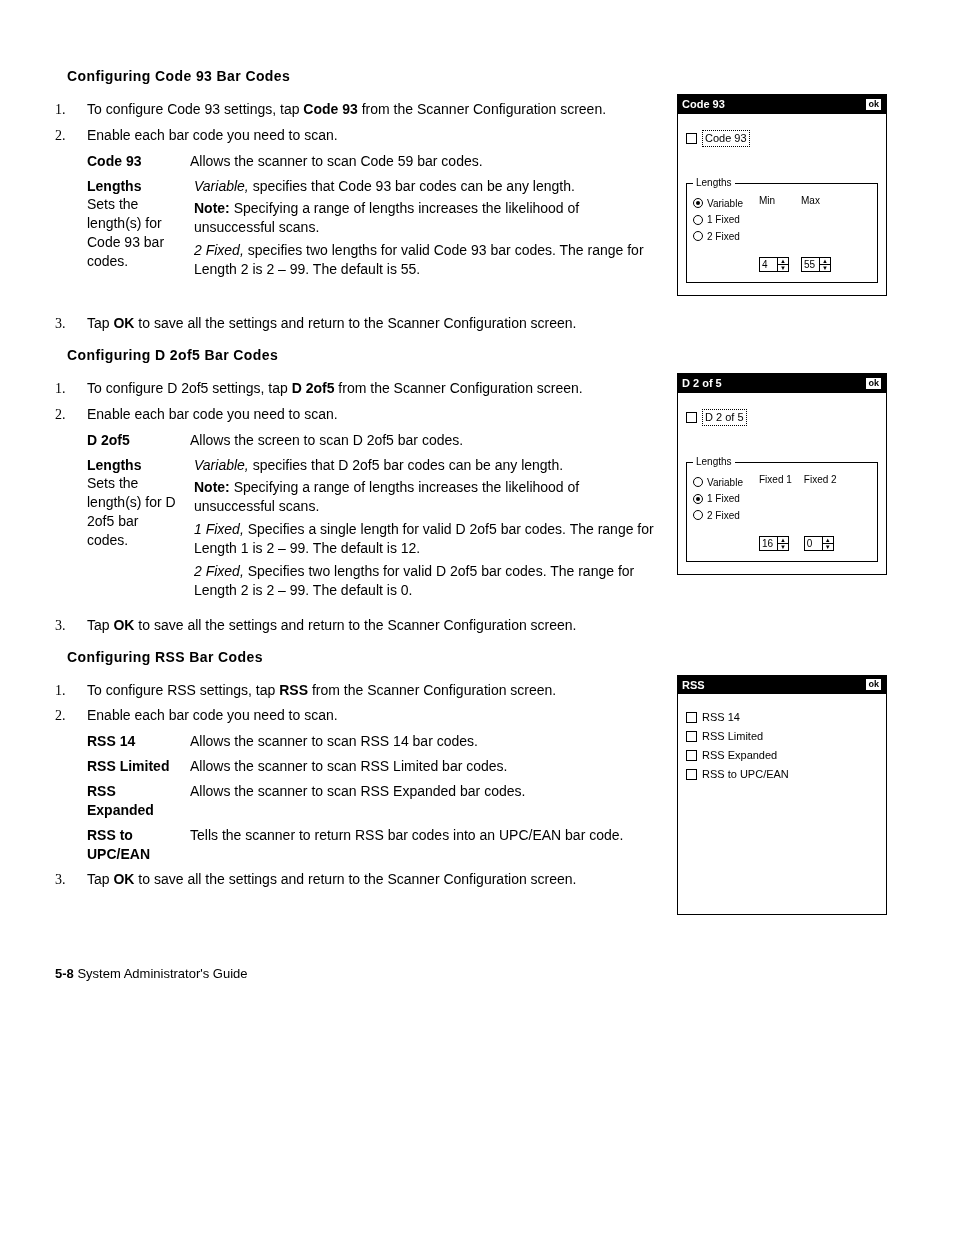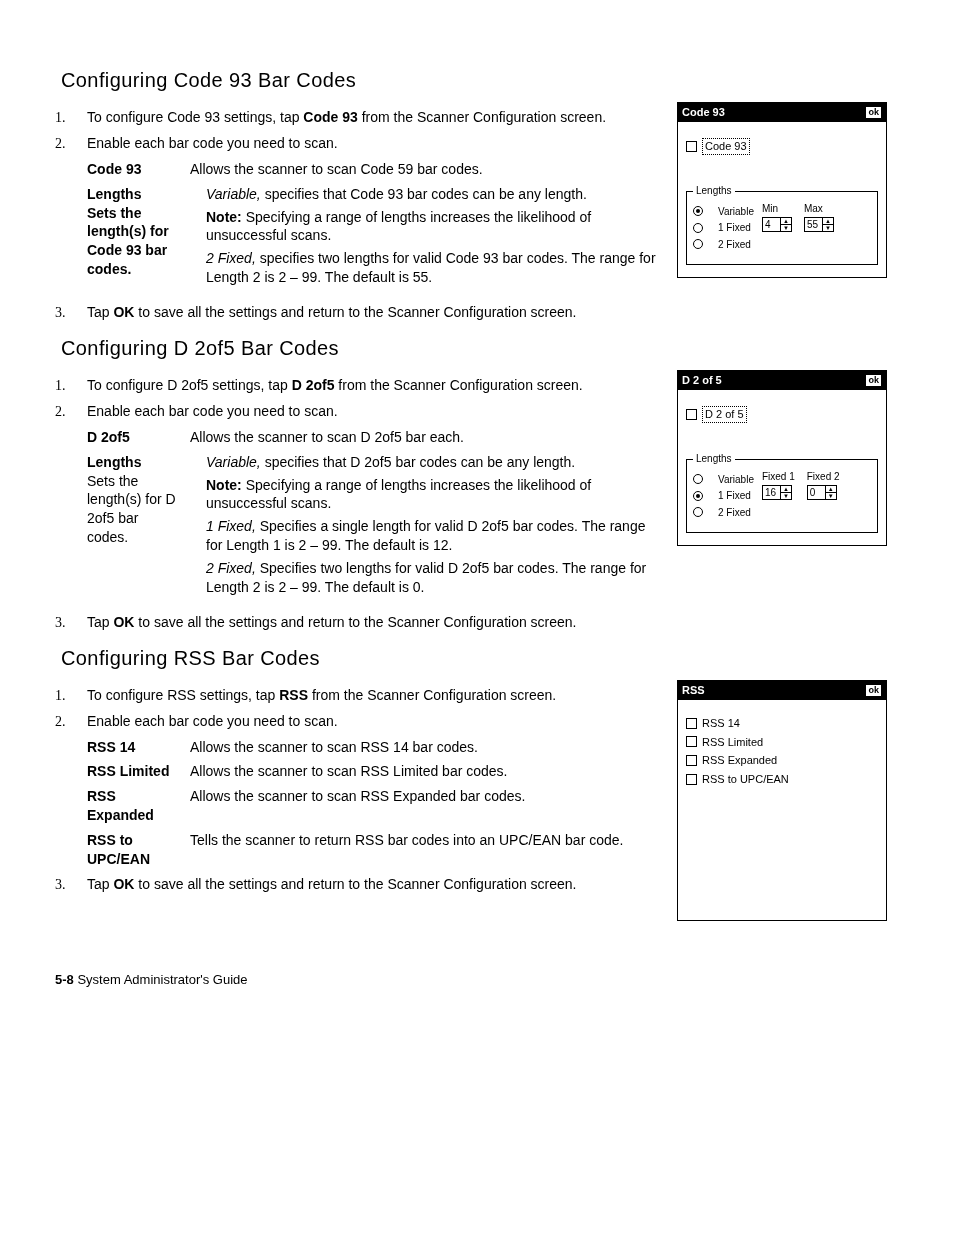--- a/index.html
+++ b/index.html
@@ -6,24 +6,24 @@
   body {
     font-family: Arial, Helvetica, sans-serif;
     font-size: 14px;
     color: #000;
     margin: 0;
     padding: 55px 55px 30px 55px;
     width: 954px;
     line-height: 1.35;
   }
   .section-title {
-    font-weight: normal;
-    font-size: 20px;
+    font-weight: bold;
+    font-size: 14px;
     letter-spacing: 0.4px;
-    margin: 12px 0 8px 6px;
+    margin: 12px 0 8px 12px;
   }
   ol.steps {
     margin: 0;
     padding-left: 0;
     list-style: none;
   }
   ol.steps > li {
     display: flex;
     margin: 6px 0;
   }
@@ -48,21 +48,21 @@
     margin-left: 32px;
     display: grid;
     grid-template-columns: 95px 1fr;
     column-gap: 8px;
     row-gap: 6px;
     margin-top: 6px;
     margin-bottom: 6px;
   }
   .def-term { font-weight: bold; }
   .def-desc {}
-  .def-desc p { margin: 0 0 4px 16px; }
+  .def-desc p { margin: 0 0 4px 4px; }
   em.opt { font-style: italic; }
   b { font-weight: bold; }
 
   
   .dlg {
     border: 1px solid #000;
     background: #fff;
     font-family: Tahoma, Arial, sans-serif;
     font-size: 11px;
     width: 210px;
@@ -113,21 +113,21 @@
     position: absolute;
     top: -8px;
     left: 6px;
     background: #fff;
     padding: 0 3px;
     font-size: 10px;
   }
   .radio-row {
     display: flex;
     align-items: center;
-    gap: 15px;
+    gap: 4px;
     margin: 3px 0;
     font-size: 10px;
   }
   .radio {
     width: 10px; height: 10px; border: 1px solid #000; border-radius: 50%;
     flex: 0 0 10px; position: relative;
   }
   .radio.sel::after {
     content: ''; position: absolute; width: 4px; height: 4px; background: #000;
     border-radius: 50%; top: 2px; left: 2px;
@@ -136,21 +136,21 @@
     display: flex;
     gap: 8px;
     align-items: flex-start;
   }
   .len-radios { flex: 0 0 58px; }
   .len-spins {
     display: flex;
     gap: 12px;
     font-size: 10px;
   }
-  .spin-col { display: flex; flex-direction: column; align-items: flex-start; }
+  .spin-col { display: flex; flex-direction: column; align-items: flex-start; gap: 48px; }
   .spin-label { margin-bottom: 2px; }
   .spin {
     display: flex;
     border: 1px solid #000;
     height: 15px;
   }
   .spin-val {
     width: 18px;
     font-size: 10px;
     padding: 0 2px;
@@ -199,21 +199,21 @@
         <div class="step-body">Enable each bar code you need to scan.</div>
       </li>
     </ol>
 
     <div class="def-table">
       <div class="def-term">Code 93</div>
       <div class="def-desc">Allows the scanner to scan Code 59 bar codes.</div>
 
       <div>
         <span class="def-term">Lengths</span><br>
-        <span style="font-weight:bold">Sets the length(s) for Code 93 bar codes.</span>
+        <span style="font-weight:normal">Sets the length(s) for Code 93 bar codes.</span>
       </div>
       <div class="def-desc">
         <p><em class="opt">Variable,</em><span> specifies that Code 93 bar codes can be any length.</span></p>
         <p style="padding-left:0"><b>Note:</b><span> Specifying a range of lengths increases the likelihood of unsuccessful scans.</span></p>
         <p><em class="opt">2 Fixed,</em><span> specifies two lengths for valid Code 93 bar codes.  The range for Length 2 is 2 – 99.  The default is 55.</span></p>
       </div>
     </div>
   </div>
 
   <div class="right">
@@ -294,21 +294,21 @@
         </div>
       </li>
       <li>
         <div class="step-num">2.</div>
         <div class="step-body">Enable each bar code you need to scan.</div>
       </li>
     </ol>
 
     <div class="def-table">
       <div class="def-term">D 2of5</div>
-      <div class="def-desc">Allows the scanner to scan D 2of5 bar each.</div>
+      <div class="def-desc">Allows the screen to scan D 2of5 bar codes.</div>
 
       <div>
         <span class="def-term">Lengths</span><br>
         <span style="font-weight:normal">Sets the length(s) for D 2of5 bar codes.</span>
       </div>
       <div class="def-desc">
         <p><em class="opt">Variable,</em><span> specifies that D 2of5 bar codes can be any length.</span></p>
         <p><b>Note:</b><span> Specifying a range of lengths increases the likelihood of unsuccessful scans.</span></p>
         <p><em class="opt">1 Fixed,</em><span> Specifies a single length for valid D 2of5 bar codes.  The range for Length 1 is 2 – 99.  The default is 12.</span></p>
         <p><em class="opt">2 Fixed,</em><span> Specifies two lengths for valid D 2of5 bar codes.  The range for Length 2 is 2 – 99.  The default is 0.</span></p>

